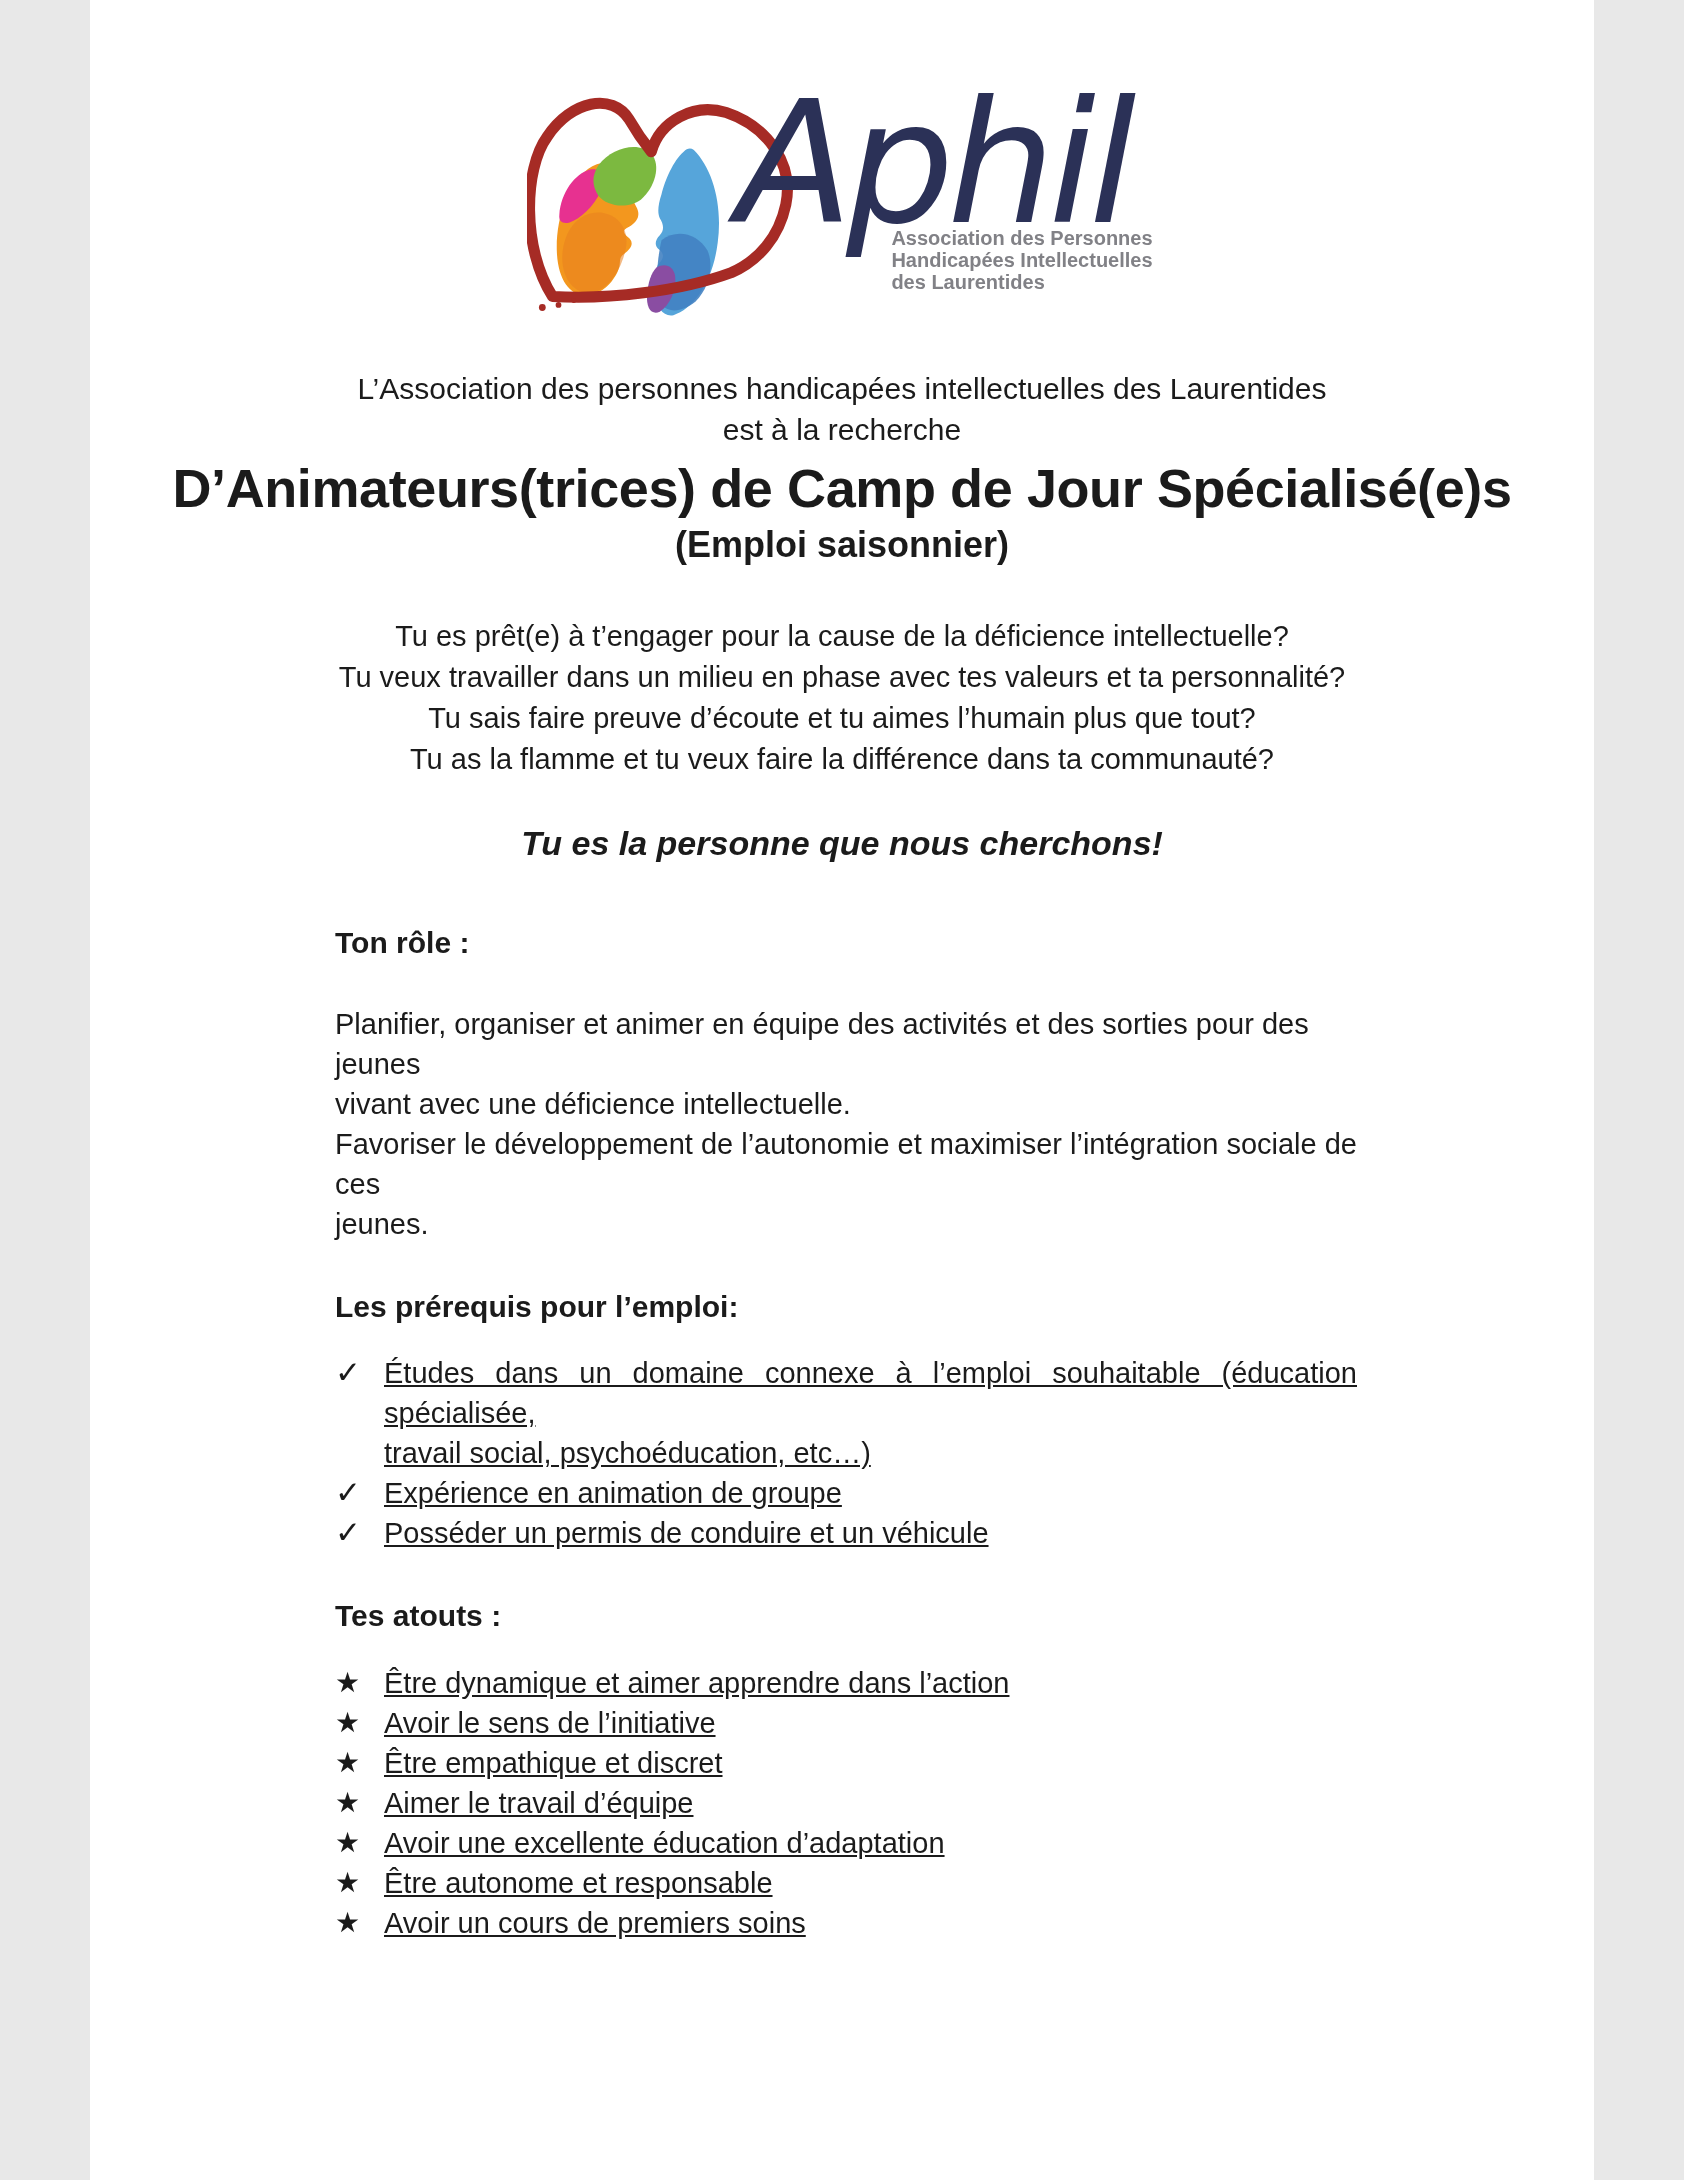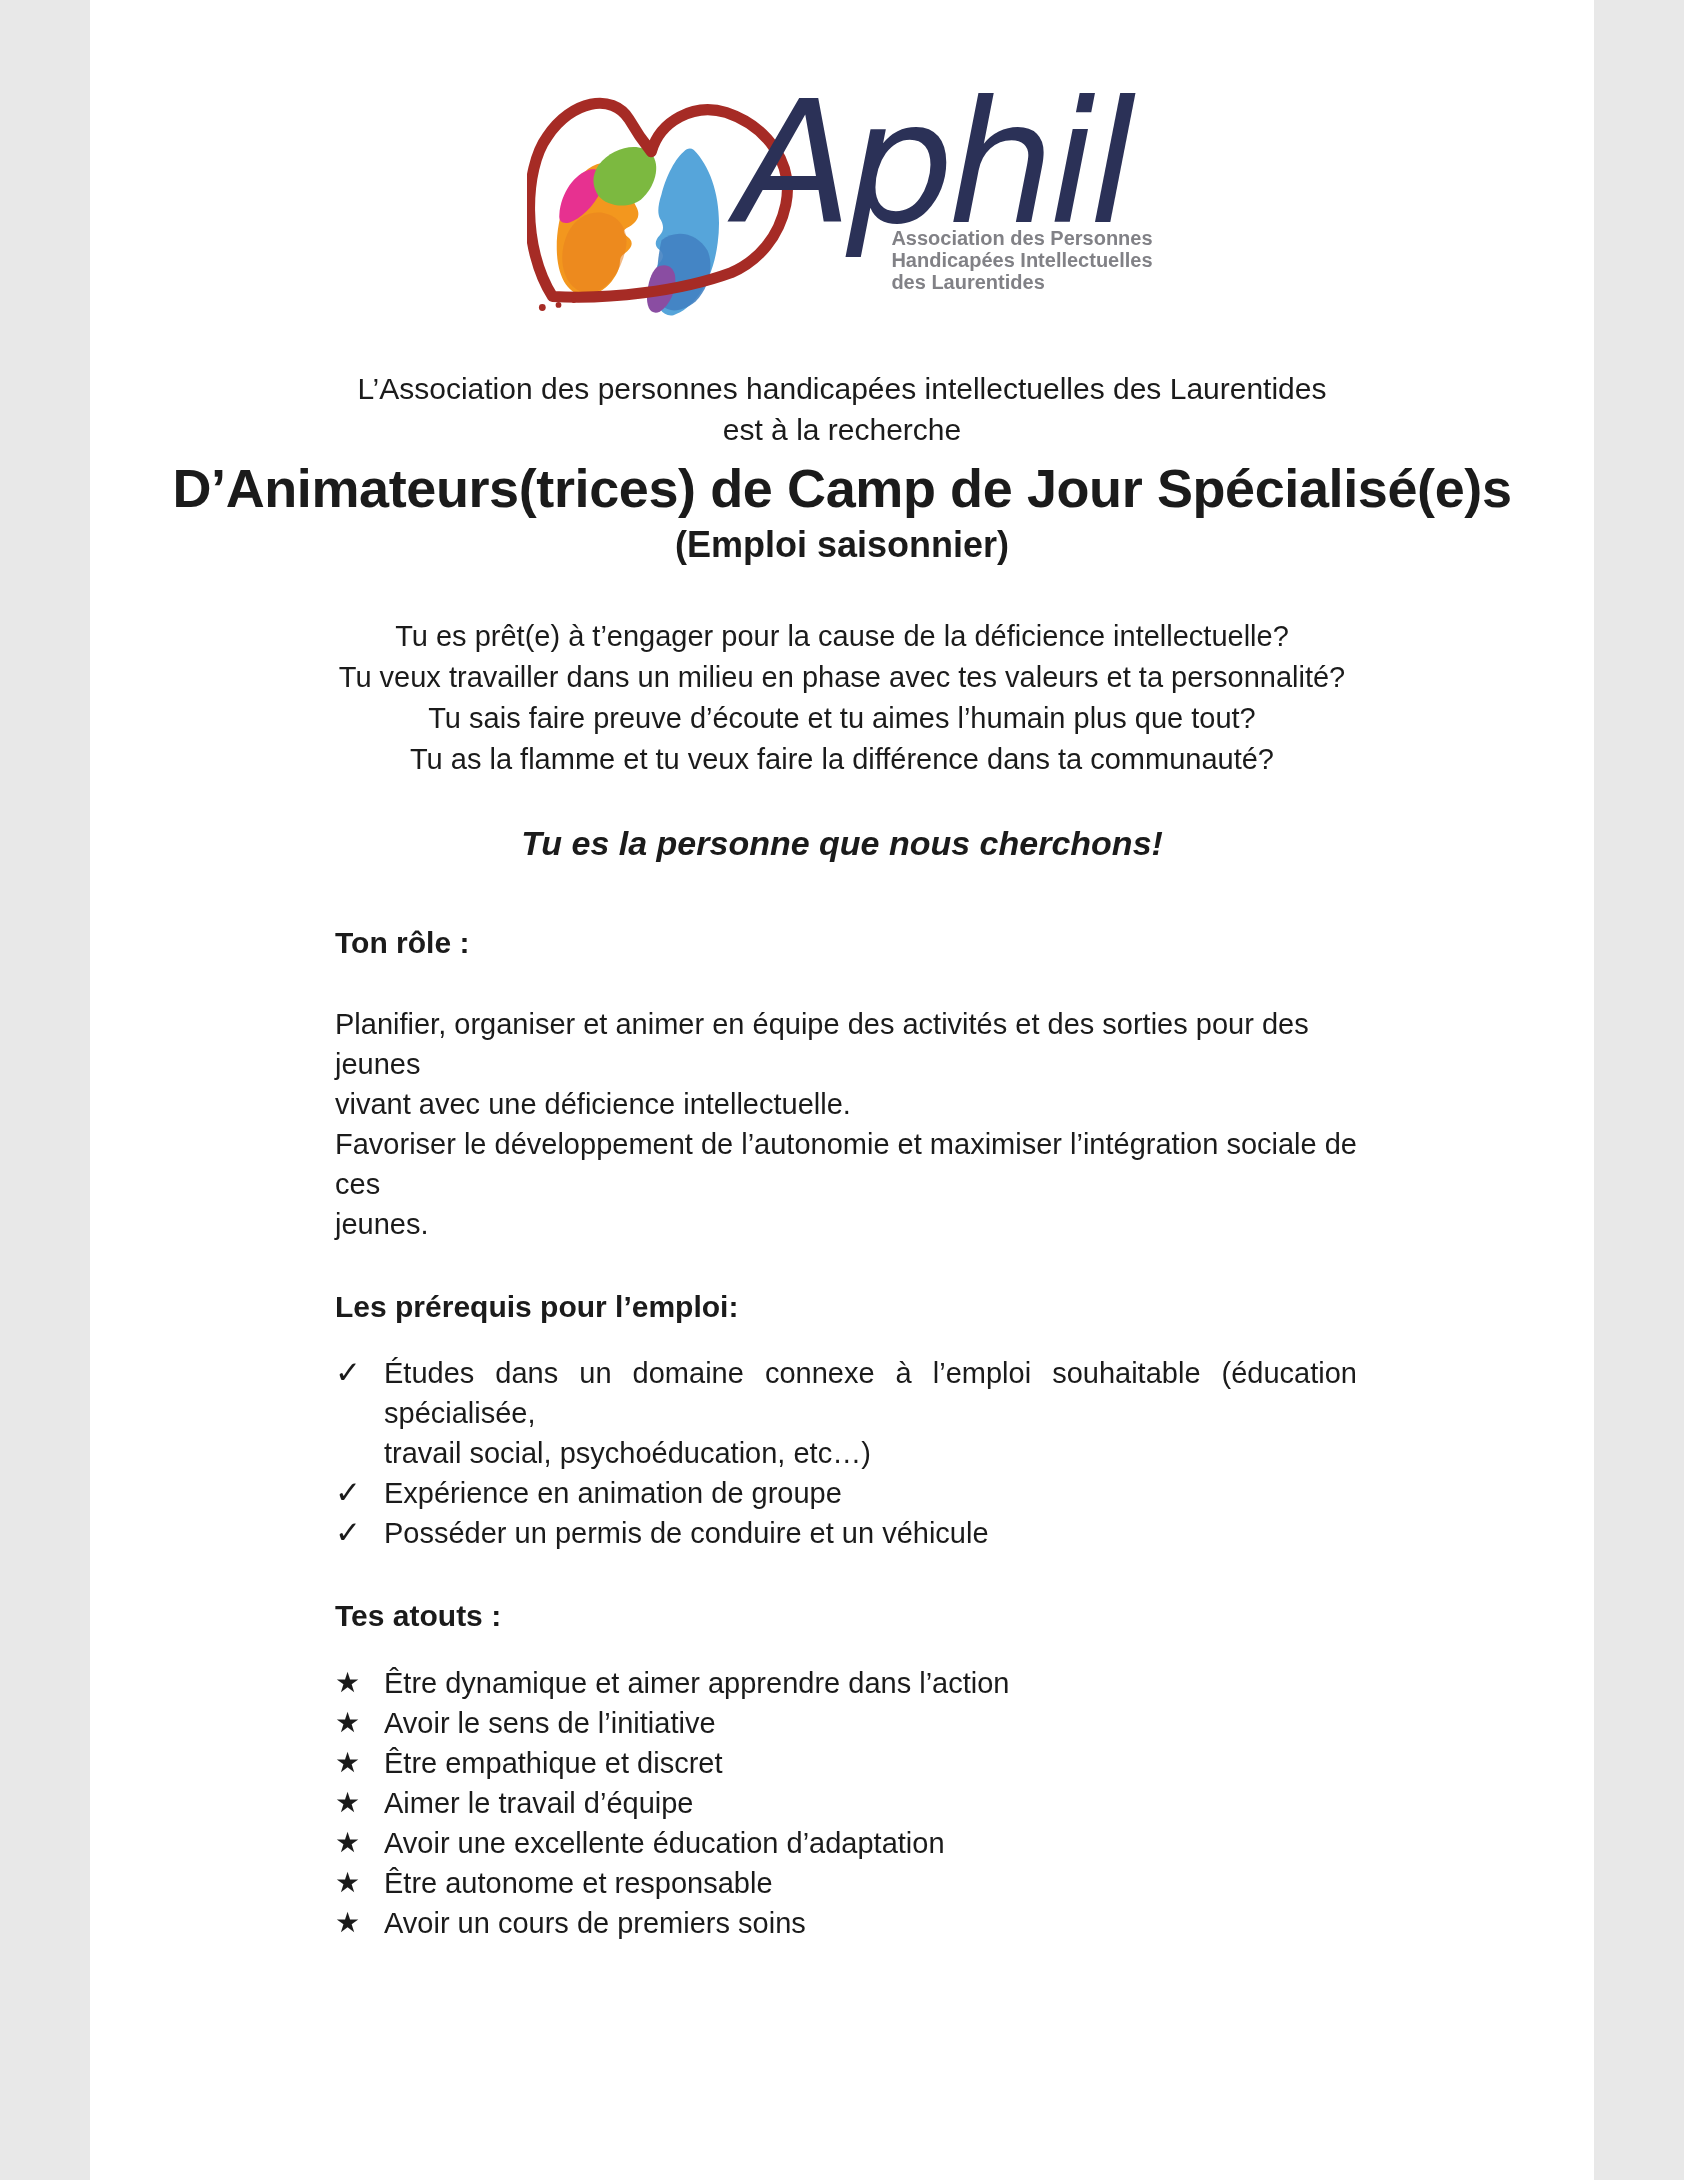--- a/index.html
+++ b/index.html
@@ -69,21 +69,21 @@
   .para .line { min-height: 40px; }
   .line.justify { text-align: justify; text-align-last: justify; }
 
   .bullet-row { display: flex; align-items: flex-start; }
   .bullet {
     flex: 0 0 49px;
     line-height: 40px;
   }
   .bullet.check { font-size: 31px; }
   .bullet.star  { font-size: 28px; }
-  .bullet-text { flex: 1; }
+  .bullet-text { flex: 1; text-decoration: underline; }
 </style>
 </head>
 <body>
 
 <div class="page">
 
   <div class="logo">
     <svg viewBox="0 0 740 300" aria-hidden="true">
 
       <g>

